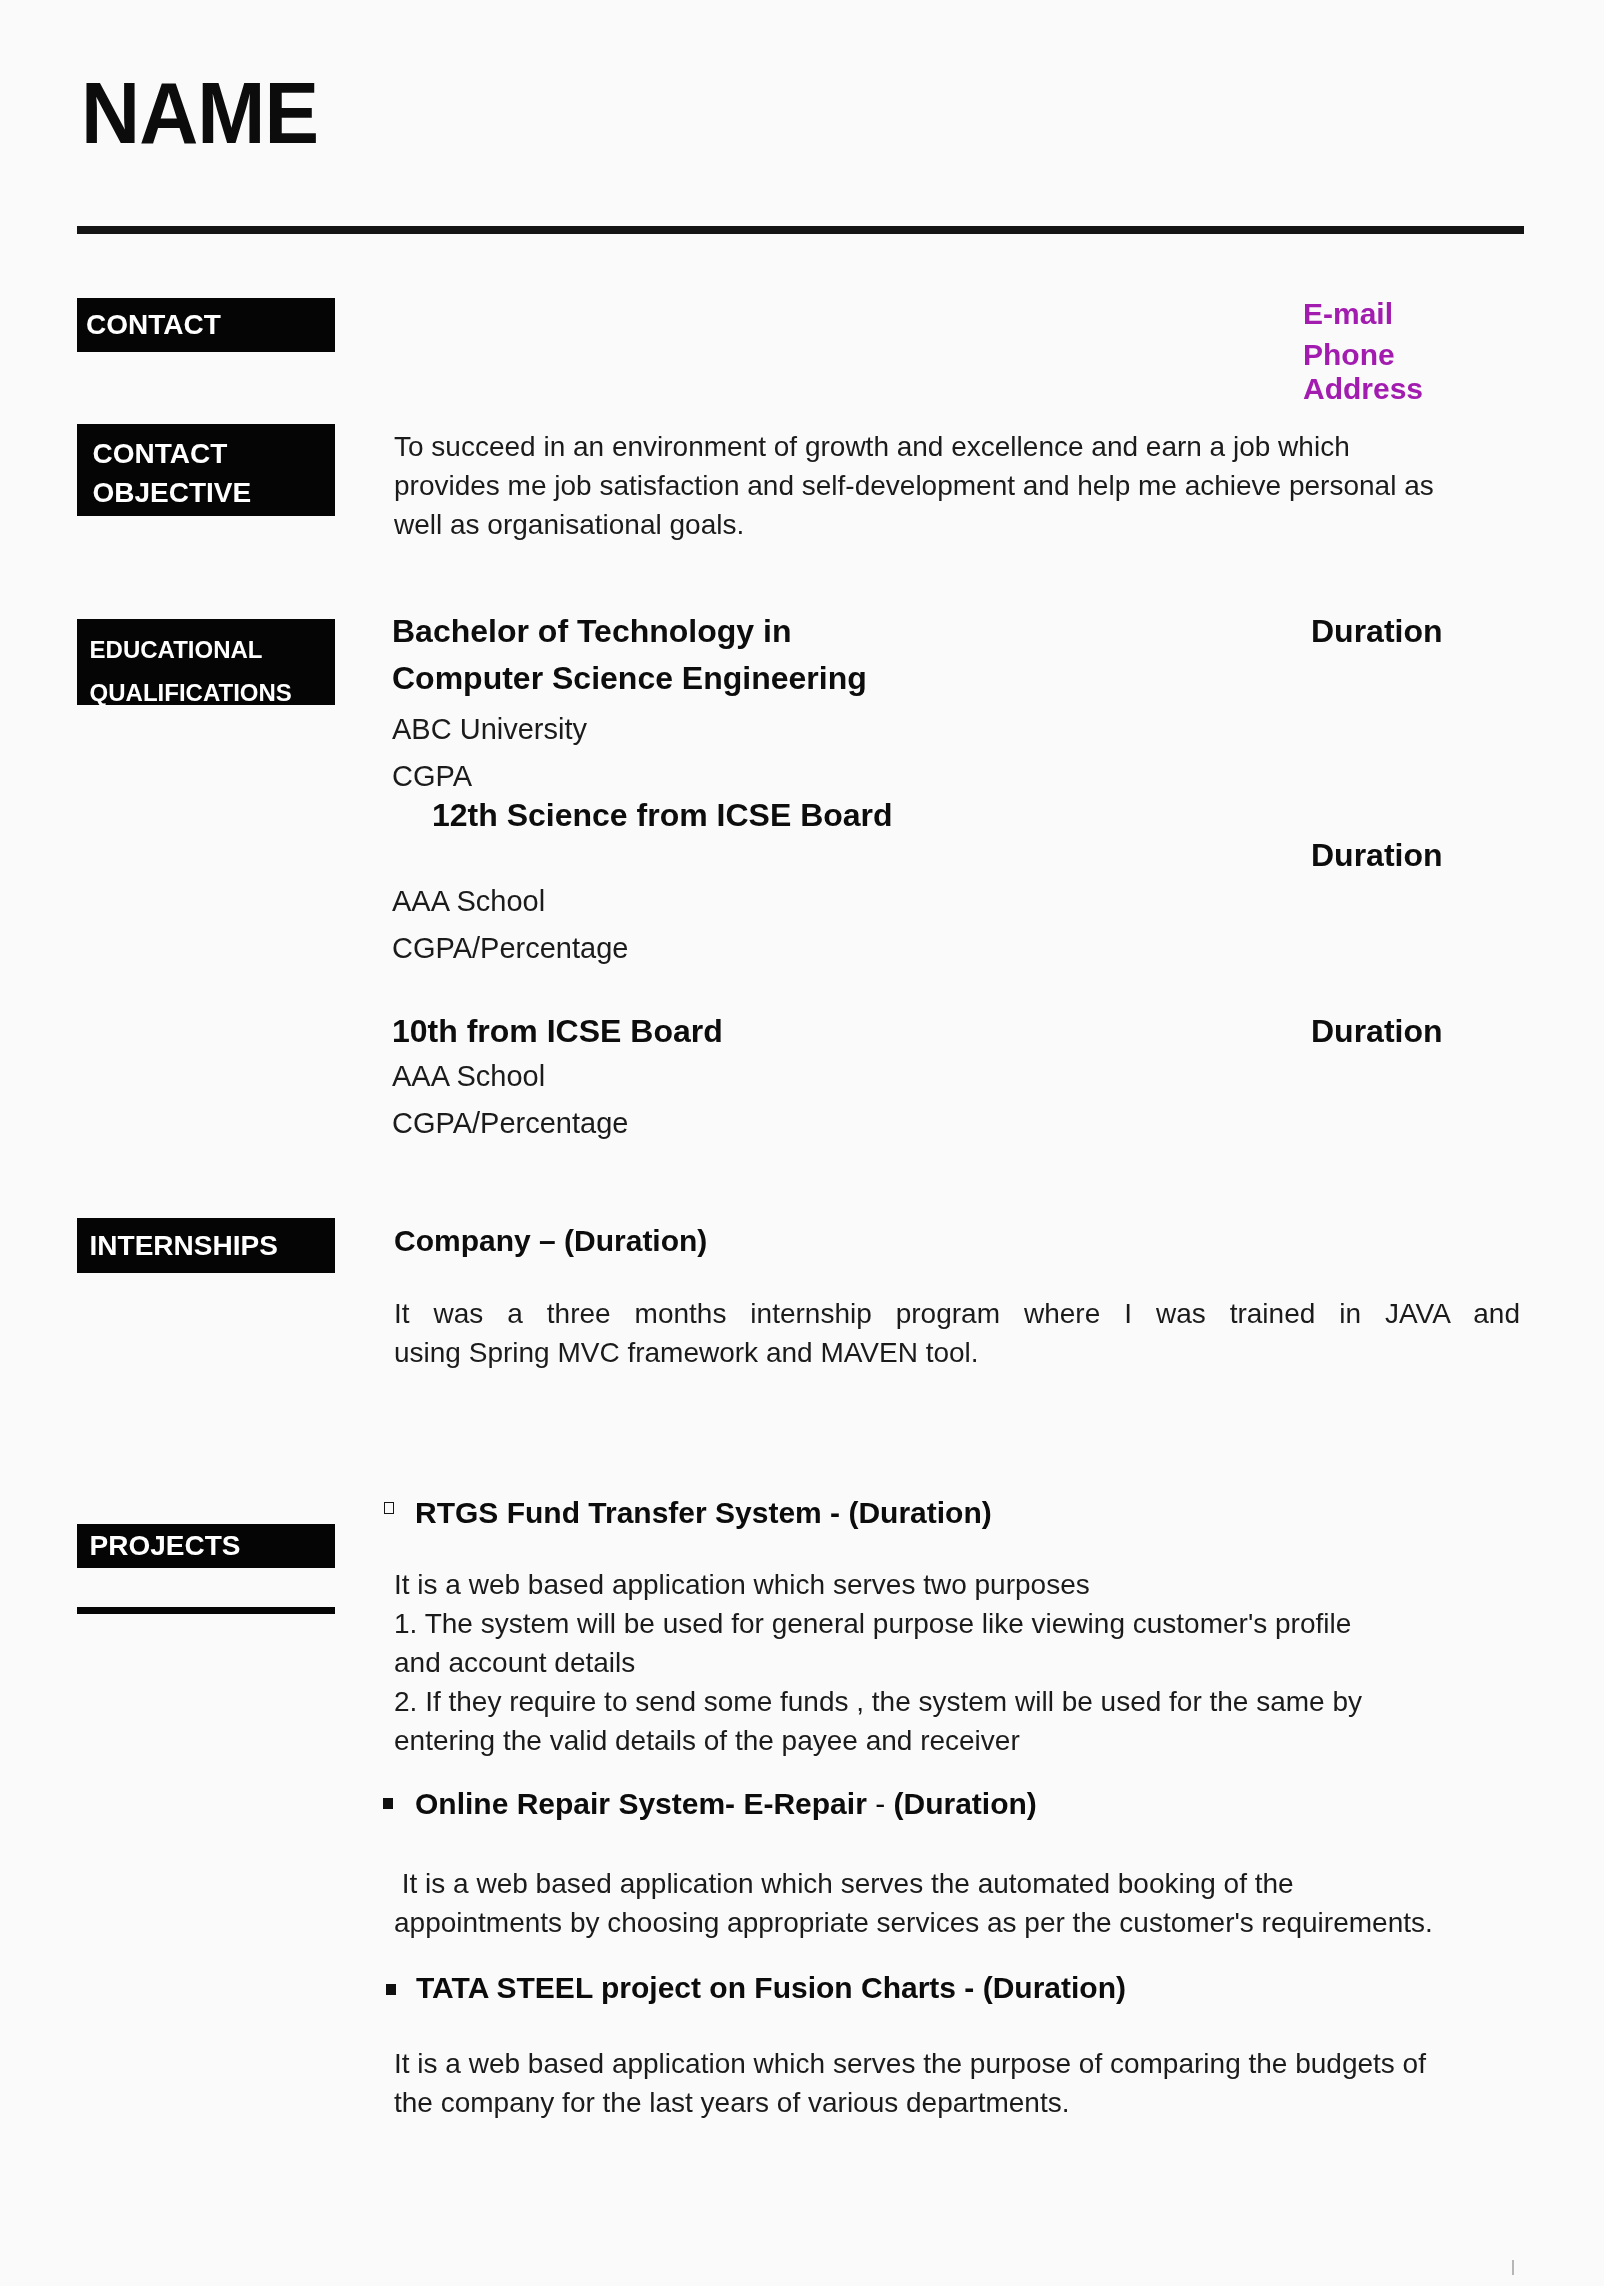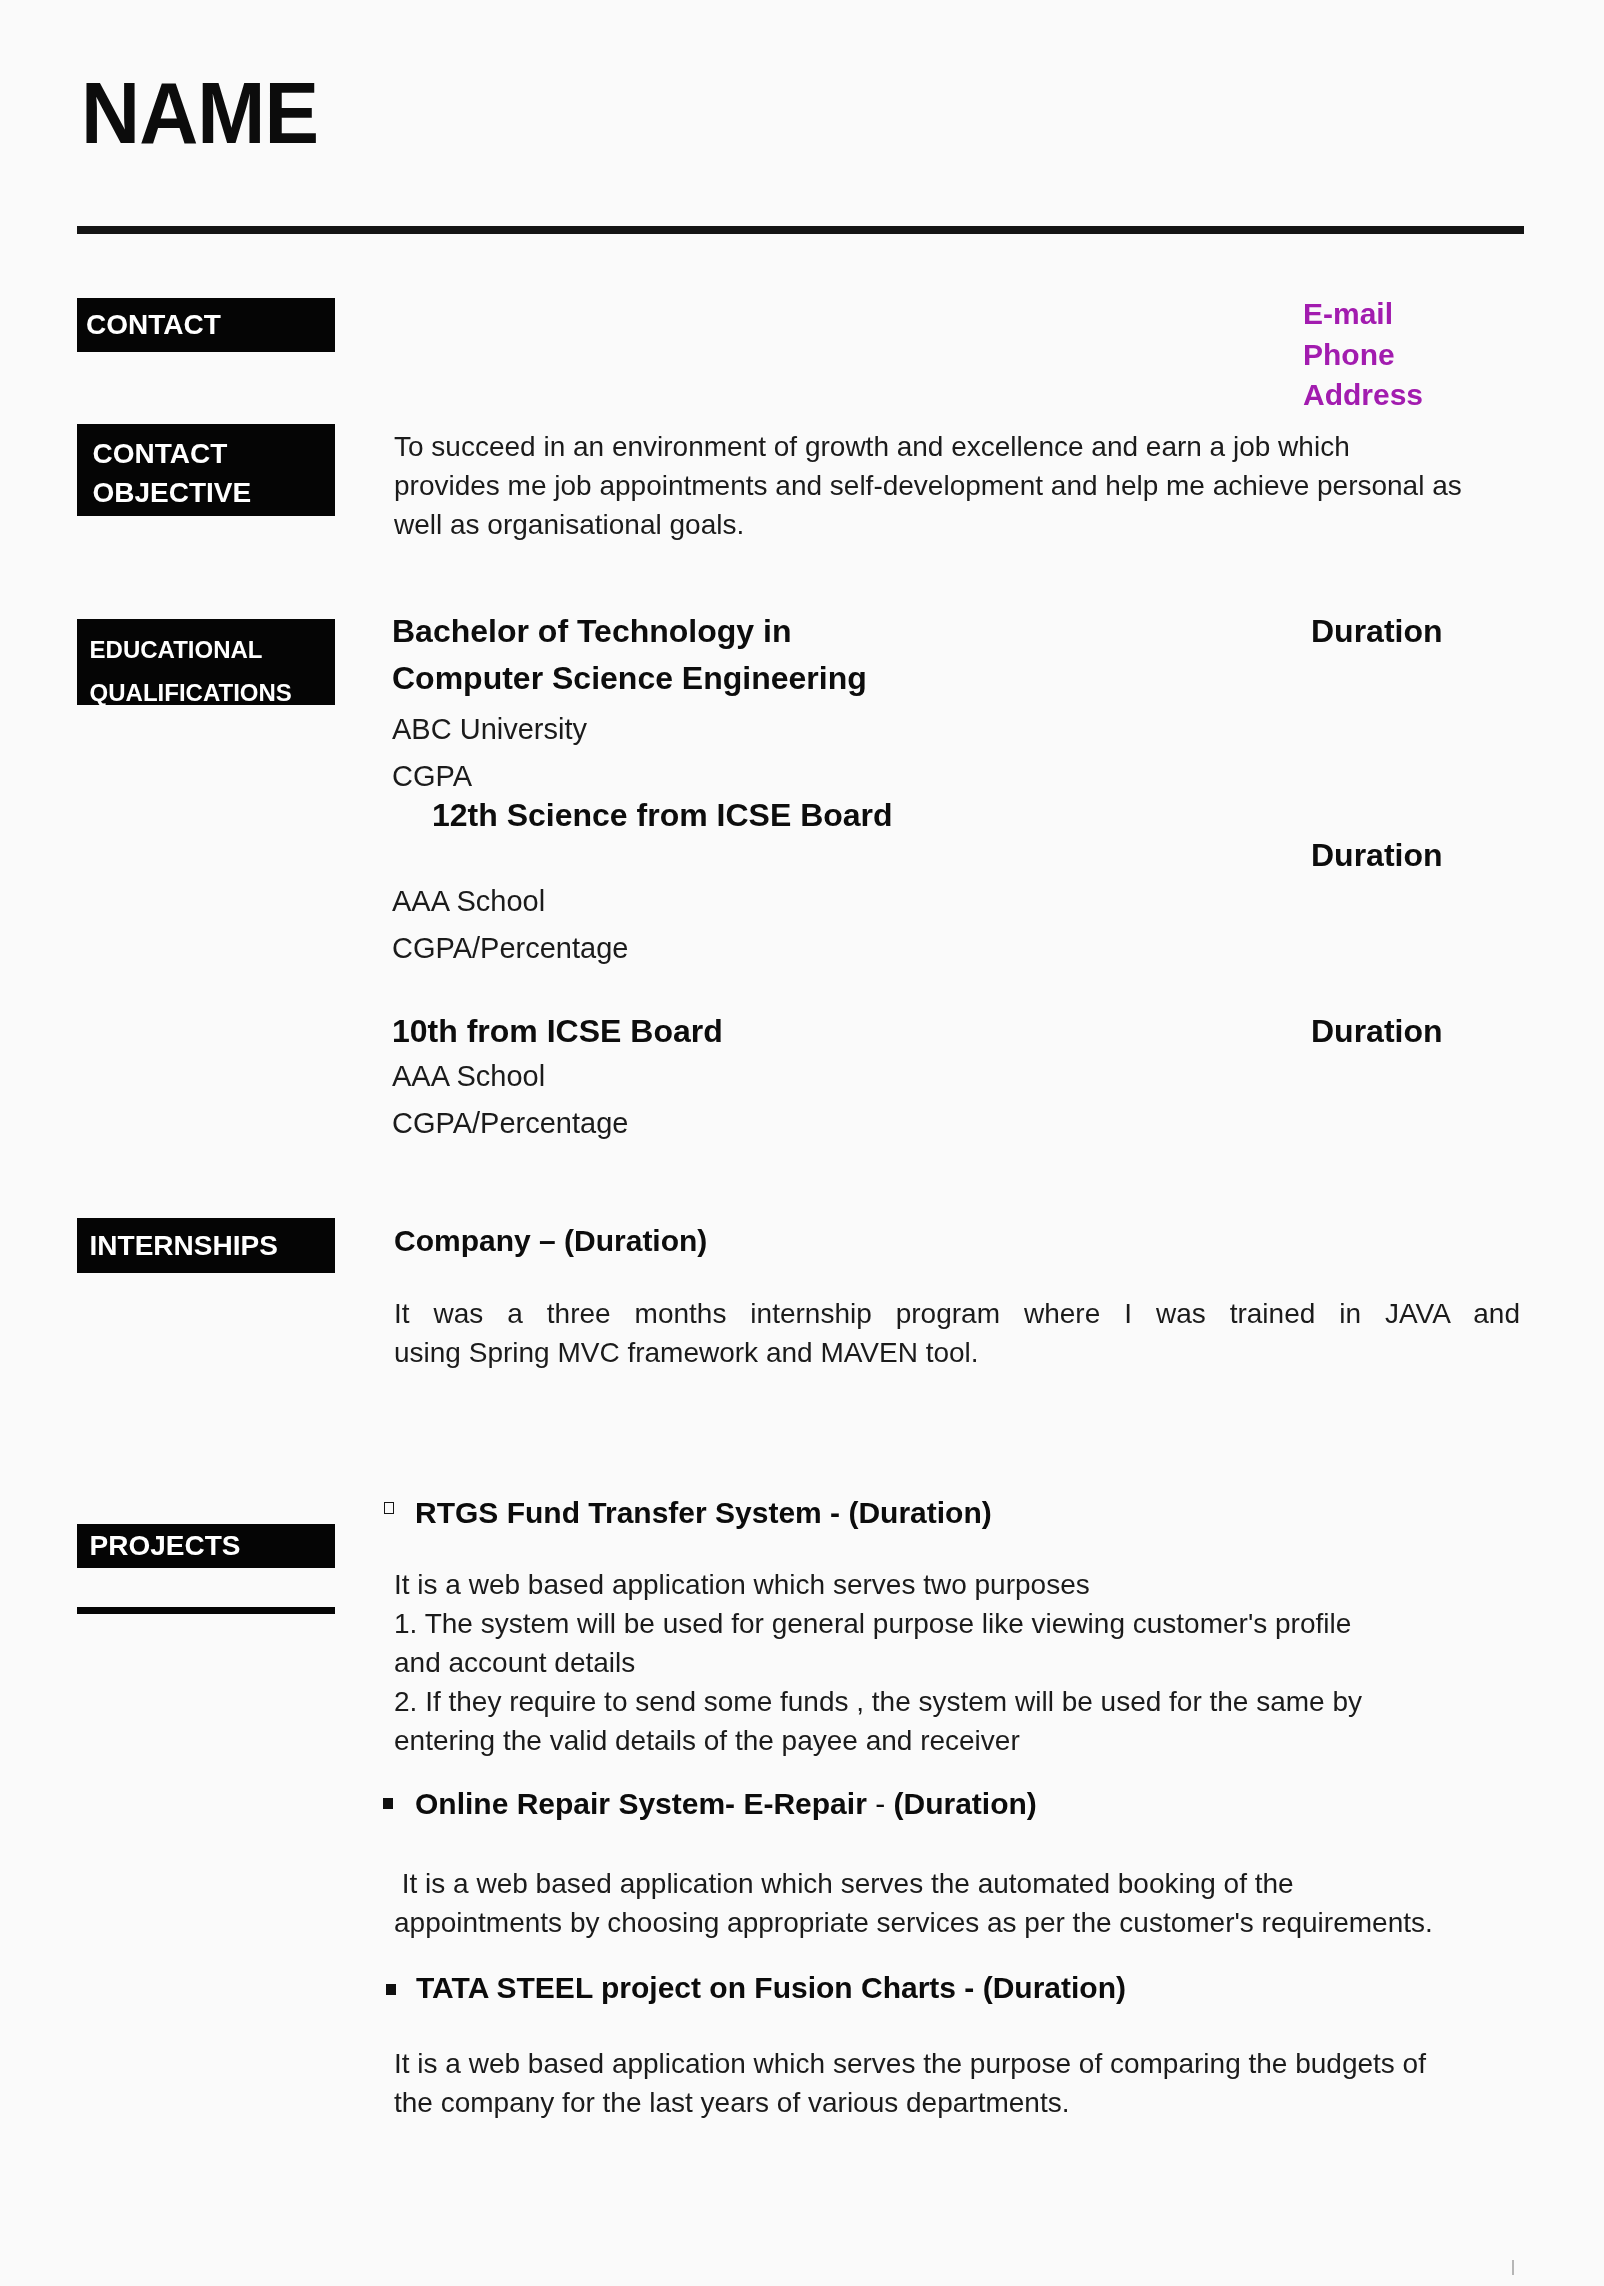--- a/index.html
+++ b/index.html
@@ -29,21 +29,21 @@
   .edu-box      { top:619px;  height:86px; font-size:24px; line-height:43px; padding:8.7px 0 0 12.6px; }
   .intern-box   { top:1218px; height:55px; font-size:28px; line-height:55px; padding-left:12.6px; }
 
   .projects-box { top:1488px; background:transparent; padding:0; }
   .projects-top { height:44px; line-height:44px; padding-left:12.6px; background:#050505;
                   font-size:28px; font-weight:bold; color:#fff; white-space:pre; }
   .projects-bar { height:6.8px; margin-top:2.9px; background:#050505; }
 
   .contact-info { left:1303px; top:299px; font-size:30px; font-weight:bold; color:#a21caf; line-height:30px; }
   .contact-info .g1 { margin-top:10.7px; }
-  .contact-info .g2 { margin-top:10px; }
+  .contact-info .g2 { margin-top:4px; }
 
   .objective { left:394px; top:427px; font-size:28px; line-height:39px; }
 
   .edu-title { position:absolute; left:392px; font-size:32px; font-weight:bold; line-height:47px; color:#0d0d0d; }
   .et1 { top:608px; } .et2 { top:792px;margin-left:40px; } .et3 { top:1008px; }
   .duration { position:absolute; left:1311px; font-size:32px; font-weight:bold; line-height:47px; color:#0d0d0d; }
   .du1 { top:608px; } .du2 { top:832px; } .du3 { top:1008px; }
   .edu-body { position:absolute; left:392px; font-size:29px; line-height:47px; }
   .eb1 { top:706px; } .eb2 { top:878px; } .eb3 { top:1053px; }
 
@@ -78,21 +78,21 @@
   <div class="label-box contact-box"><span>CONTACT</span></div>
   <div class="abs contact-info">
     <div>E-mail</div>
     <div class="g1">Phone</div>
     <div class="g2">Address</div>
   </div>
 
   <div class="label-box career-box"><div>CONTACT</div><div>OBJECTIVE</div></div>
   <div class="abs objective">
     <div class="tline">To succeed in an environment of growth and excellence and earn a job which</div>
-    <div class="tline">provides me job appointments and self-development and help me achieve personal as</div>
+    <div class="tline">provides me job satisfaction and self-development and help me achieve personal as</div>
     <div class="tline">well as organisational goals.</div>
   </div>
 
   <div class="label-box edu-box"><div>EDUCATIONAL</div><div>QUALIFICATIONS</div></div>
 
   <div class="edu-title et1">
       <div class="tline">Bachelor of Technology in</div>
       <div class="tline">Computer Science Engineering</div>
     </div>
   <div class="duration du1">Duration</div>

